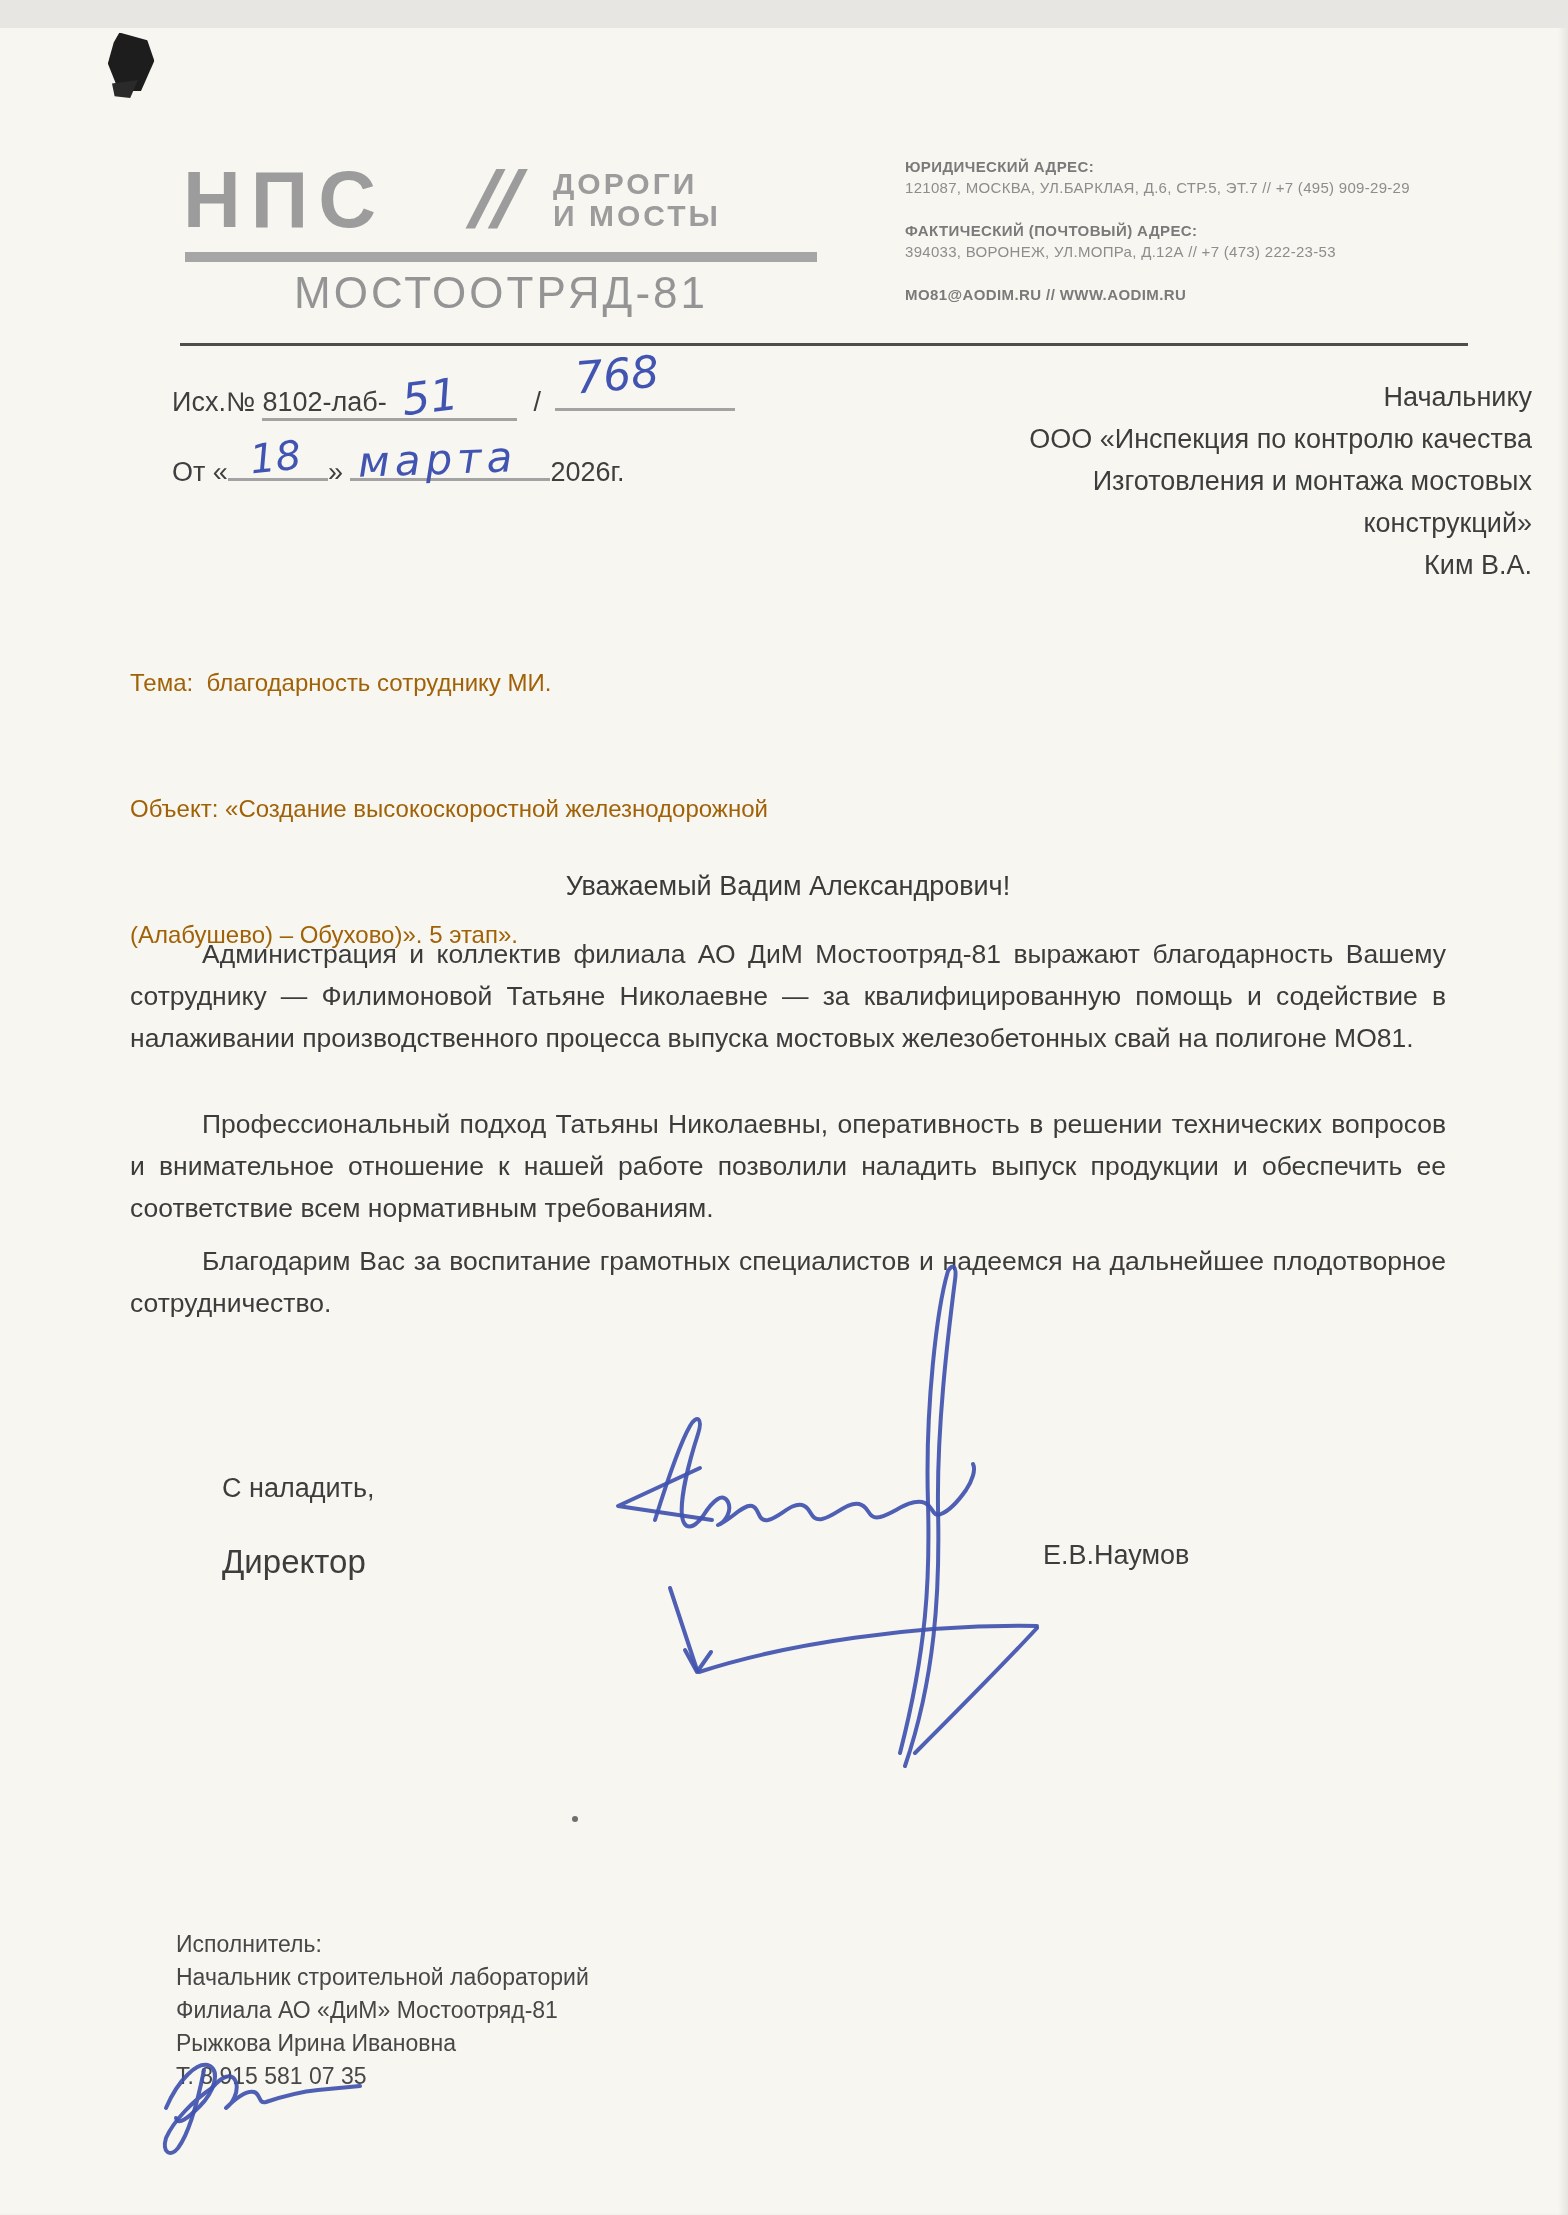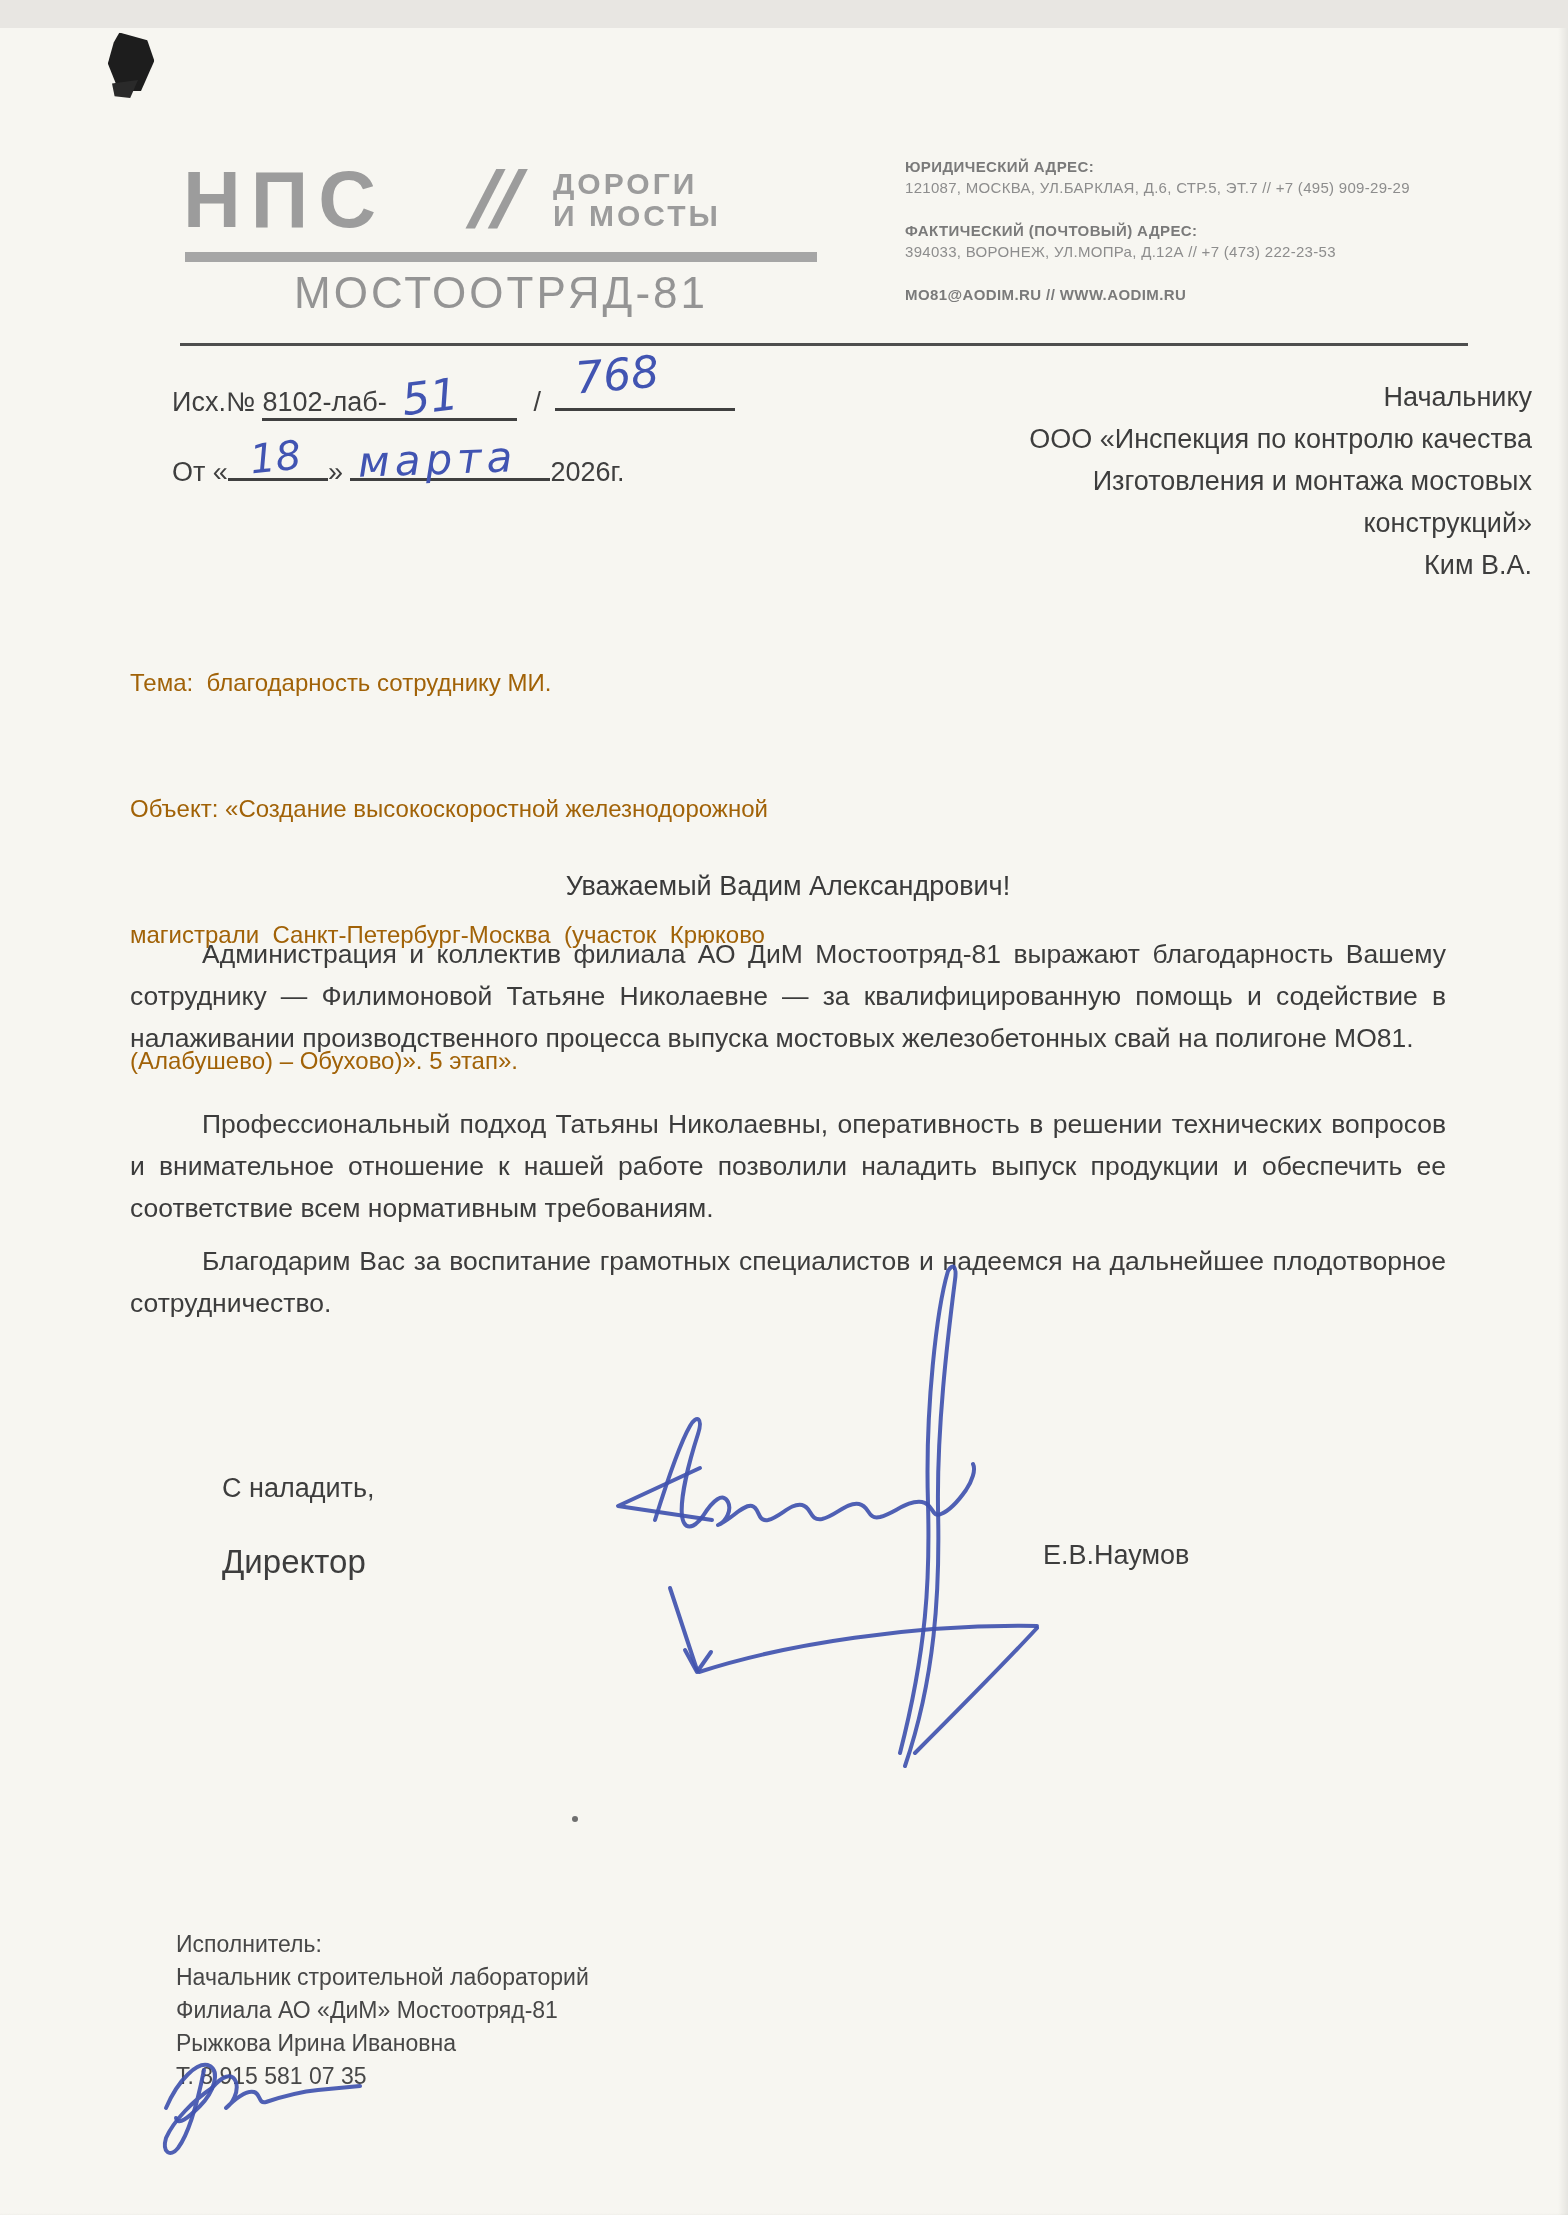--- a/index.html
+++ b/index.html
@@ -43,21 +43,21 @@
   .addr .value { color:#8d8d8d; letter-spacing:0.3px; }
   .addr .gap { height:22px; }
 
   .header-rule { left:180px; top:315px; width:1288px; height:3px; background:#4e4e4e; }
 
   
   .ref-line { left:172px; font-size:27px; color:#3f3f3f; white-space:nowrap; }
   .ref1 { top:352px; }
   .ref2 { top:422px;text-align:center; }
   .uline { position:relative; display:inline-block;
-    border-bottom:3px solid #404040; vertical-align:baseline; }
+    border-bottom:3px solid #a3a3a3; vertical-align:baseline; }
   .u1 { width:255px; }
   .u2 { width:180px; height:28px; }
   .uday { width:100px; height:28px; }
   .umonth { width:200px; height:28px; }
   .hand { font-family:"DejaVu Sans", sans-serif; font-style:italic;
     color:#4154b2; position:absolute; white-space:nowrap; }
   .hand-51 { font-size:44px; left:140px; bottom:-4px; transform:rotate(-7deg); }
   .hand-768 { font-size:44px; left:20px; bottom:8px; transform:rotate(-5deg); }
   .hand-18 { font-size:40px; left:22px; bottom:-2px; transform:rotate(-6deg); }
   .hand-month { font-size:42px; letter-spacing:5px; left:8px; bottom:-6px; transform:rotate(-2deg); }
@@ -137,21 +137,20 @@
     <div>Начальнику</div>
     <div>ООО «Инспекция по контролю качества</div>
     <div>Изготовления и монтажа мостовых</div>
     <div>конструкций»</div>
     <div>Ким В.А.</div>
   </div>
 
   <div class="abs subject">
     <div>Тема:  благодарность сотруднику МИ.</div>
     <div>Объект: «Создание высокоскоростной железнодорожной</div>
-    <div>магистрали  Санкт-Петербург-Москва  (участок  Крюково</div>
     <div>(Алабушево) – Обухово)». 5 этап».</div>
   </div>
 
   <div class="abs salutation">Уважаемый Вадим Александрович!</div>
   <p class="abs para p1">Администрация и коллектив филиала АО ДиМ Мостоотряд-81 выражают благодарность Вашему сотруднику — Филимоновой Татьяне Николаевне — за квалифицированную помощь и содействие в налаживании производственного процесса выпуска мостовых железобетонных свай на полигоне МО81.</p>
   <p class="abs para p2">Профессиональный подход Татьяны Николаевны, оперативность в решении технических вопросов и внимательное отношение к нашей работе позволили наладить выпуск продукции и обеспечить ее соответствие всем нормативным требованиям.</p>
   <p class="abs para p3">Благодарим Вас за воспитание грамотных специалистов и надеемся на дальнейшее плодотворное сотрудничество.</p>
 
   <div class="abs closing">С наладить,</div>
   <div class="abs signer-title">Директор</div>

